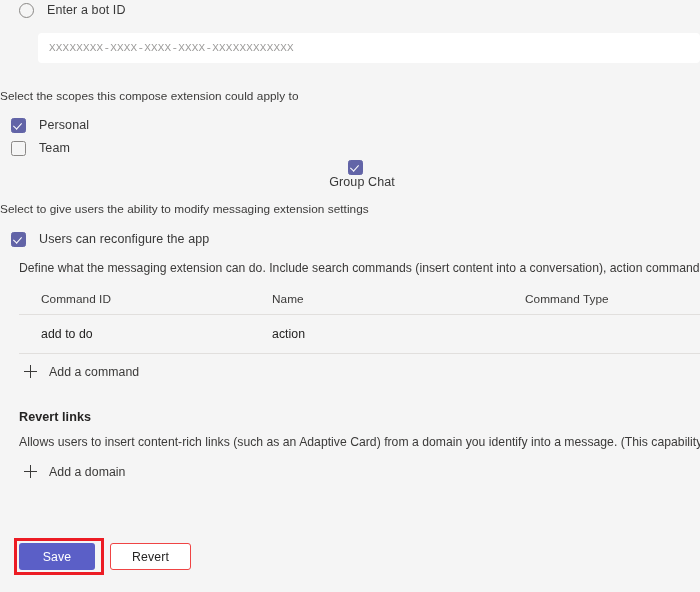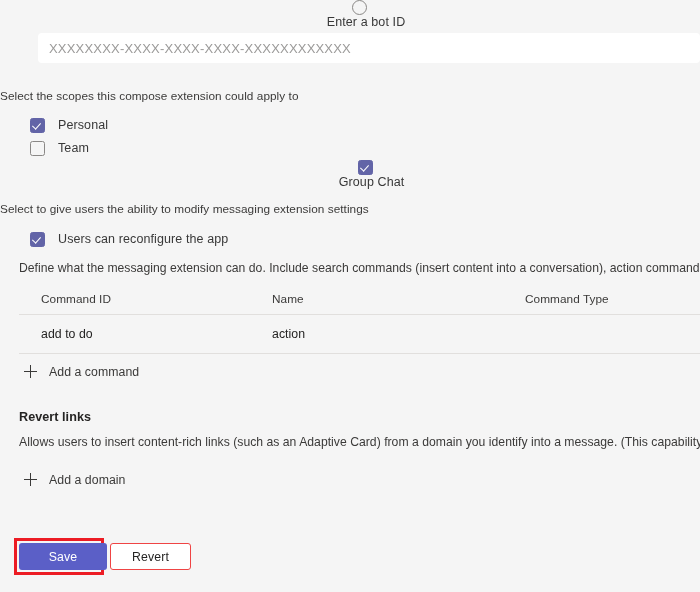--- a/index.html
+++ b/index.html
@@ -50,41 +50,41 @@
   .input-wrap {
     margin: 13px 0 0 38px;
   }
   .text-input {
     width: 662px;
     height: 30px;
     background: #ffffff;
     border: none;
     border-radius: 4px;
     box-sizing: border-box;
-    font-family: Liberation Sans, sans-serif;
-    font-size: 13px;
+    font-family: Liberation Mono, monospace;
+    font-size: 11px;
     color: #8a8886;
     padding: 0 0 0 11px;
     outline: none;
     letter-spacing: .2px;
   }
   .text-input::placeholder { color: #9b9a99; opacity: 1; }
 
   
   .field-label {
     font-size: 11.8px;
     color: #3b3a39;
     letter-spacing: .05px;
   }
 
   
   .cb-row {
     display: flex;
     align-items: center;
-    padding-left: 30px;
+    padding-left: 11px;
     height: 22px;
   }
   .cb-box {
     width: 15px;
     height: 15px;
     border-radius: 2.5px;
     box-sizing: border-box;
     flex: 0 0 auto;
     position: relative;
   }
@@ -217,21 +217,21 @@
     width: 90px;
     height: 37px;
     border: 3px solid #ec1c24;
     box-sizing: border-box;
     background: transparent;
   }
   .btn-save {
     position: absolute;
     left: 19px;
     top: 12px;
-    width: 88px;
+    width: 76px;
     height: 27px;
     background: #5b5fc7;
     color: #ffffff;
     border: none;
     border-radius: 3px;
     font-family: "Liberation Sans", sans-serif;
     font-size: 12.3px;
     cursor: pointer;
     padding: 0;
     letter-spacing: .1px;
@@ -252,21 +252,21 @@
     padding: 0;
     box-sizing: border-box;
     letter-spacing: .1px;
   }
 </style>
 </head>
 <body>
 
 <div class="page">
 
-  <div class="radio-row" style="margin-top:0;height:20px;flex-direction:column;">
+  <div class="radio-row" style="margin-top:0;height:20px;">
     <span class="radio-outer"></span>
     <span class="radio-label">Enter a bot ID</span>
   </div>
 
   <div class="input-wrap">
     <input class="text-input" type="text" placeholder="XXXXXXXX-XXXX-XXXX-XXXX-XXXXXXXXXXXX" style="">
   </div>
 
   <div class="field-label" style="margin-top:26px;">Select the scopes this compose extension could apply to</div>
 
@@ -313,21 +313,21 @@
   <div class="rule"></div>
 
   <div class="add-row" style="margin-top:11px;">
     <span class="plus-icon"></span>
     <span class="add-label">Add a command</span>
   </div>
 
   <div class="section-heading" style="margin-top:19px;">Revert links</div>
   <div class="section-desc" style="margin-top:11px;">Allows users to insert content-rich links (such as an Adaptive Card) from a domain you identify into a message. (This capability is</div>
 
-  <div class="add-row" style="margin-top:24px;">
+  <div class="add-row" style="margin-top:16px;">
     <span class="plus-icon"></span>
     <span class="add-label">Add a domain</span>
   </div>
 
   <div class="footer">
     <div class="btn-highlight"></div>
     <button class="btn-save">Save</button>
     <button class="btn-revert">Revert</button>
   </div>
 

